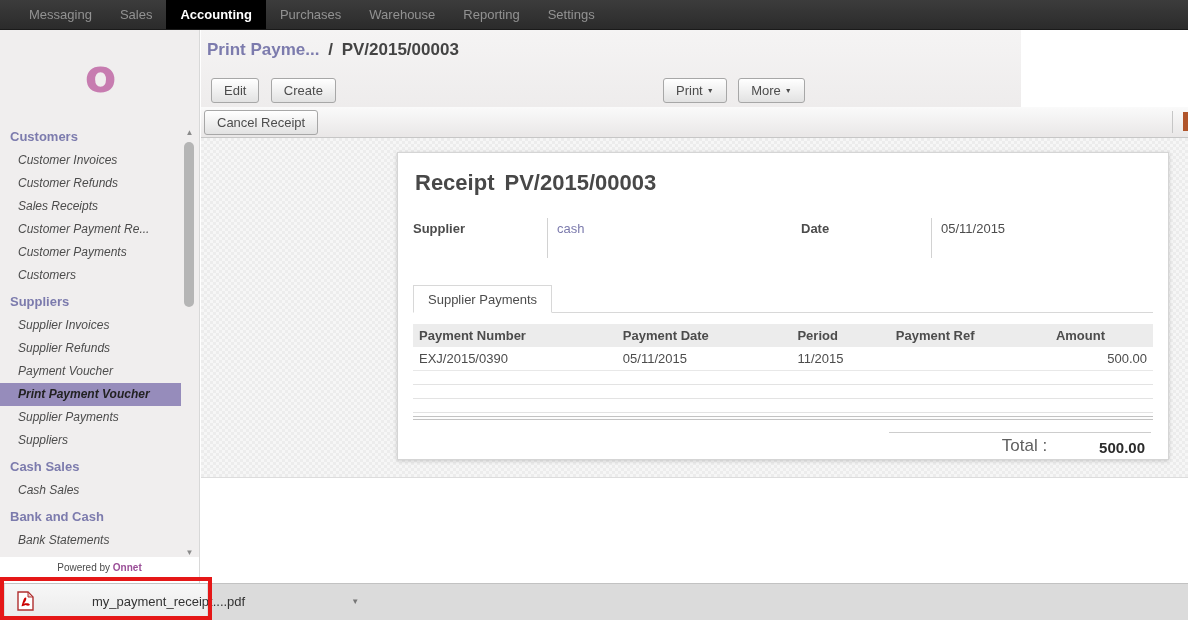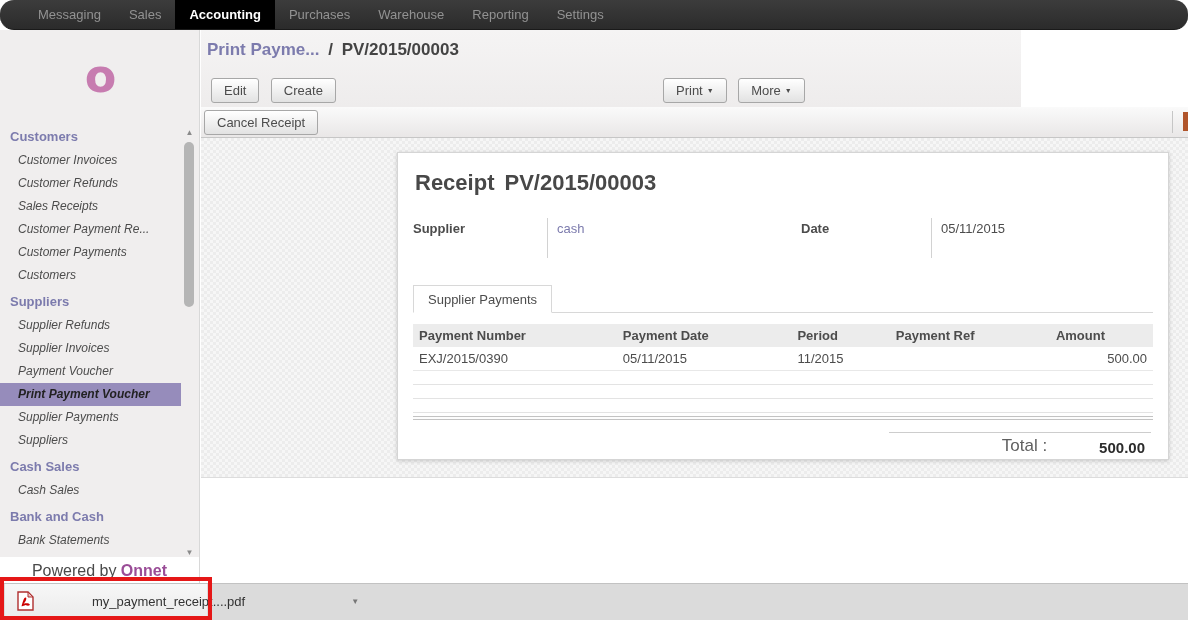--- a/index.html
+++ b/index.html
@@ -6,21 +6,21 @@
   html,body { background:#fff; }
   #app {
     position:relative; width:1188px; height:620px; overflow:hidden;
     font-family:"Liberation Sans","DejaVu Sans",sans-serif; color:#4c4c4c;
     background:#fff;
   }
   
   #topbar {
     position:absolute; left:0; top:0; width:1188px; height:30px;
     background:linear-gradient(#3c3c3c,#2b2b2b); border-bottom:1px solid #1a1a1a;
-    display:flex; align-items:stretch; padding-left:24px;border-radius:14px;
+    display:flex; align-items:stretch; padding-left:15px;
   }
   .topbar-item {
     color:#929292; font-size:13px; line-height:30px; padding:0 14px; cursor:pointer;
   }
   .topbar-item.active { background:#000; color:#fff; font-weight:bold; }
   
   #sidebar {
     position:absolute; left:0; top:30px; width:200px; height:553px;
     background:#f0eeee; border-right:1px solid #d8d8d8; overflow:hidden;
   }
@@ -40,21 +40,21 @@
     position:absolute; left:0; width:13px; height:12px; color:#8a8a8a; font-size:8px; text-align:center; line-height:12px;
   }
   #side-scroll-up { top:0; }
   #side-scroll-down { top:420px; }
   #side-scroll-thumb {
     position:absolute; left:1px; top:15px; width:10px; height:165px;
     background:#b5b5b5; border-radius:5px;
   }
   #sidebar-footer {
     position:absolute; left:0; bottom:0; width:199px; height:26px; background:#fff;
-    font-size:16px; text-align:center; padding-top:5px; color:#4a4a4a;
+    font-size:10px; text-align:center; padding-top:5px; color:#4a4a4a;
   }
   #sidebar-footer b { color:#9a4d97; }
   
   #main-header {
     position:absolute; left:201px; top:30px; width:820px; height:77px;
     background:linear-gradient(#f5f4f4,#eeecec);
   }
   #breadcrumb { position:absolute; left:6px; top:10px; font-size:17px; font-weight:bold; }
   #breadcrumb .crumb-link { color:#7c7bad; cursor:pointer; }
   #breadcrumb .crumb-sep { color:#444; padding:0 4px; }
@@ -163,22 +163,22 @@
 
     <div class="side-section-title">Customers</div>
     <div class="side-item">Customer Invoices</div>
     <div class="side-item">Customer Refunds</div>
     <div class="side-item">Sales Receipts</div>
     <div class="side-item">Customer Payment Re...</div>
     <div class="side-item">Customer Payments</div>
     <div class="side-item">Customers</div>
 
     <div class="side-section-title">Suppliers</div>
+    <div class="side-item">Supplier Invoices</div>
     <div class="side-item">Supplier Refunds</div>
-    <div class="side-item">Supplier Invoices</div>
     <div class="side-item">Payment Voucher</div>
     <div class="side-item selected">Print Payment Voucher</div>
     <div class="side-item">Supplier Payments</div>
     <div class="side-item">Suppliers</div>
 
     <div class="side-section-title">Cash Sales</div>
     <div class="side-item">Cash Sales</div>
 
     <div class="side-section-title">Bank and Cash</div>
     <div class="side-item">Bank Statements</div>

